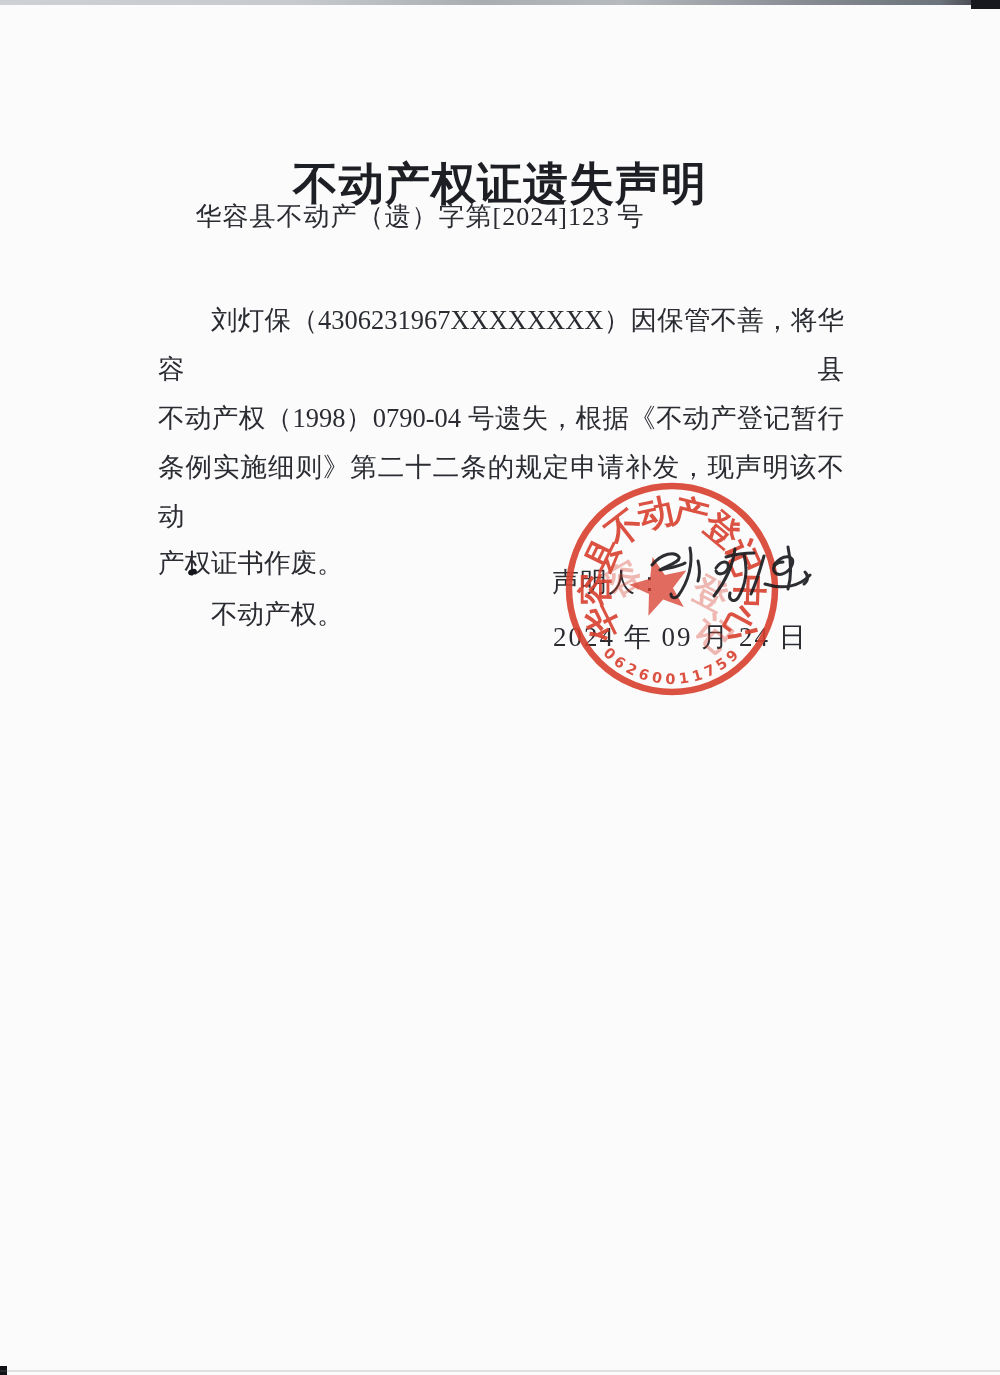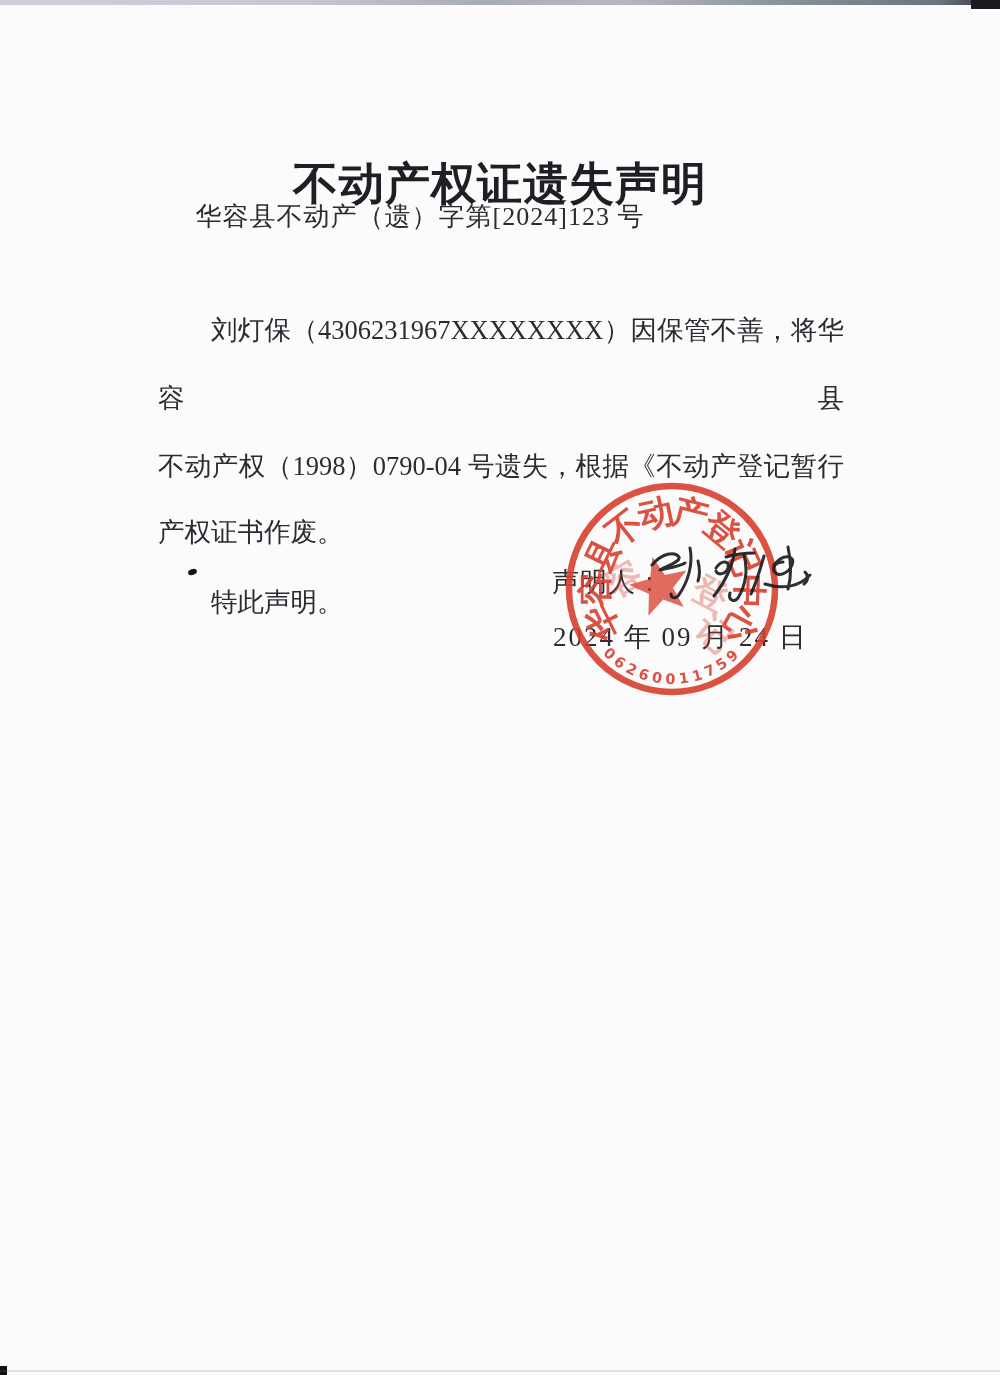--- a/index.html
+++ b/index.html
@@ -23,21 +23,21 @@
   .doc-title{
     left:0;top:124px;width:1000px;text-align:center;
     font-size:45px;font-weight:700;letter-spacing:1px;color:#1d1f24;
   }
   .doc-number{
     left:0;top:199px;width:840px;text-align:center;
     font-size:26px;letter-spacing:1px;color:#2a2c31;
   }
   .doc-body{
     left:158px;top:296px;width:686px;
-    font-size:26.5px;line-height:68px;color:#2a2c31;
+    font-size:26.5px;line-height:49px;color:#2a2c31;
   }
   .body-line{text-align:justify;text-align-last:justify;}
   .body-line.first{text-indent:2em;}
   .body-line.plain{text-align:left;text-align-last:left;font-family:Liberation Mono, monospace;}
   .closing-line{margin-top:0;padding-left:2em;}
 
   .signer-row{left:552px;top:564px;font-size:27px;letter-spacing:1px;color:#2a2c31;}
   .date-row{left:553px;top:619px;font-size:27px;letter-spacing:2px;color:#2a2c31;}
 
   .ink-dot{
@@ -57,22 +57,23 @@
 <div class="abs scan-corner-block"></div>
 <div class="abs scan-bottom-nub"></div>
 <div class="abs scan-bottom-line"></div>
 
 <h1 class="abs doc-title">不动产权证遗失声明</h1>
 <div class="abs doc-number">华容县不动产（遗）字第[2024]123 号</div>
 
 <div class="abs doc-body">
   <div class="body-line first">刘灯保（4306231967XXXXXXXX）因保管不善，将华容县</div>
   <div class="body-line">不动产权（1998）0790-04 号遗失，根据《不动产登记暂行</div>
+  <div class="body-line">条例实施细则》第二十二条的规定申请补发，现声明该不动</div>
   <div class="body-line plain">产权证书作废。</div>
-  <div class="closing-line">特此声明。</div>
+  <div class="closing-line">不动产权。</div>
 </div>
 
 <div class="abs signer-row">声明人：</div>
 <div class="abs date-row">2024 年 09 月 24 日</div>
 
 <div class="abs ink-dot"></div>
 
 <svg class="abs seal-svg" width="230" height="230" viewBox="0 0 230 230" aria-hidden="true">
   <g id="seal-root" opacity="0.9" stroke="#d8402e">
     <circle cx="115" cy="115" r="103" fill="none" stroke-width="6.5" stroke="#d8402e"></circle>

